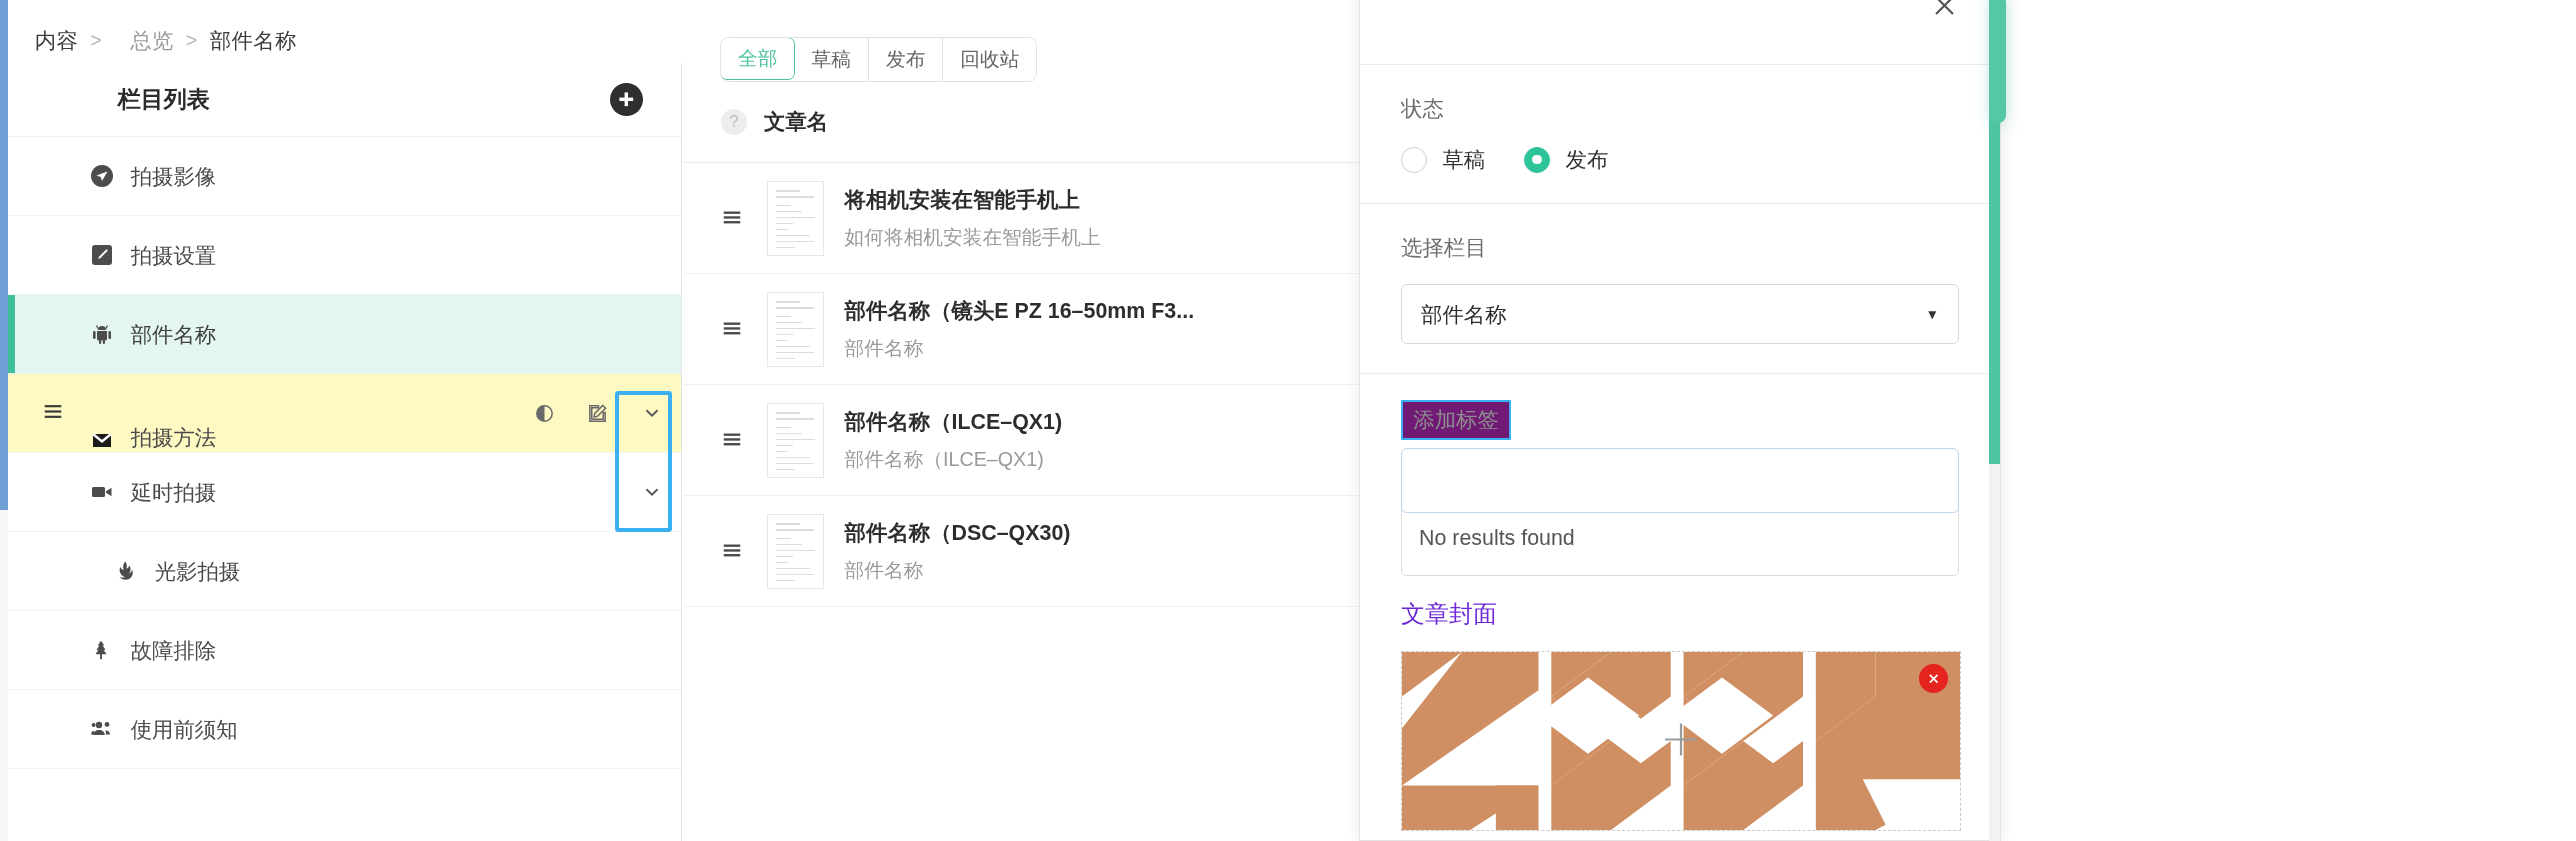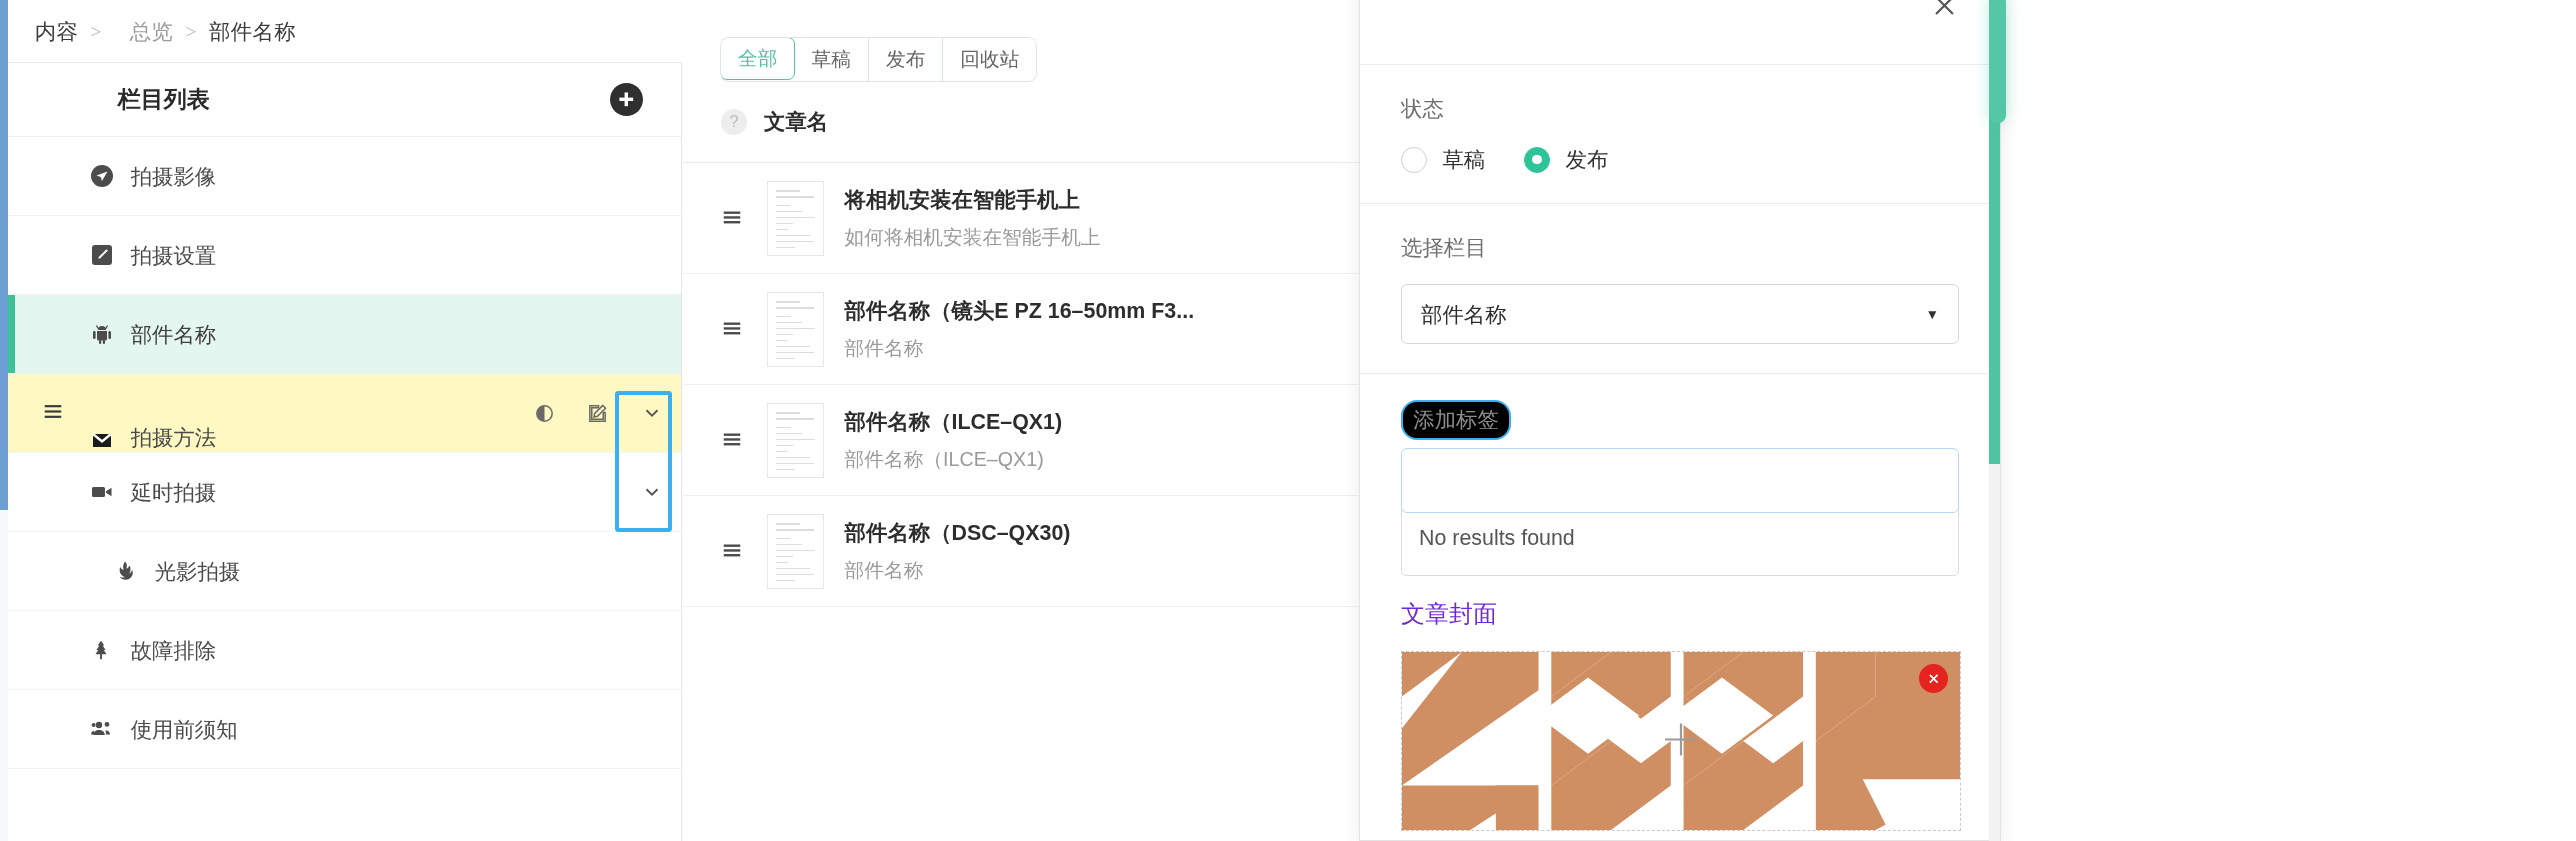--- a/index.html
+++ b/index.html
@@ -16,24 +16,24 @@
     position:absolute; left:0; top:0; width:7.7px; height:842px;
     background:#f7f8f9;
   }
   .left-rail-thumb {
     position:absolute; left:0; top:0; width:7.7px; height:510px;
     background:#6d9fd4; border-radius:0;
   }
 
   
   .breadcrumb {
-    position:absolute; left:7.7px; top:0; width:674px; height:63px;
+    position:absolute; left:7.7px; top:16px; width:674px; height:49px;
     display:flex; align-items:center; padding-left:27px;
     background:#fff; border-bottom:0.9px solid #ececec;
-    font-size:21.4px; color:#3b3b3b; letter-spacing:0.4px;font-family:Liberation Serif, serif;
+    font-size:21.4px; color:#3b3b3b; letter-spacing:0.4px;
   }
   .bc-sep { margin:0 12px; color:#b8b8b8; font-size:19.7px; }
   .bc-muted { color:#9b9b9b;margin-left:16px; }
   .bc-cur { color:#3b3b3b; }
 
   
   .sidebar {
     position:absolute; left:7.7px; top:63px; width:674px; height:778px;
     background:#fff; border-right:0.9px solid #e2e4e7;
   }
@@ -163,22 +163,22 @@
 
   .select-box {
     height:60px; border:0.9px solid #d5d8db; border-radius:6px;
     display:flex; align-items:center; justify-content:space-between;
     padding:0 19px; font-size:21.4px; color:#2d2d2d; cursor:pointer;
   }
   .caret { color:#333; font-size:13.7px; }
 
   .tag-sec { padding:26px 41px 0 41px; position:relative; }
   .tag-chip {
-    display:inline-block; border:2.6px solid #3ab0f3; border-radius:16px;
-    padding:3.4px 10.3px; font-size:21.4px; color:#8d8d8d; background:#000000;
+    display:inline-block; border:2.6px solid #3ab0f3; border-radius:1px;
+    padding:3.4px 10.3px; font-size:21.4px; color:#8d8d8d; background:#701a75;
     position:relative; z-index:4;
   }
   .tag-input {
     margin-top:8.6px; height:65px; border:1.7px solid #b9d7f5; border-radius:6px;
     background:#fff; position:relative; z-index:3;
   }
   .tag-dropdown {
     margin-top:-12px; border:0.9px solid #dcdcdc; border-radius:5.1px;
     background:#fff; padding:24px 17px; font-size:21.4px; color:#555;
     position:relative; z-index:2;

